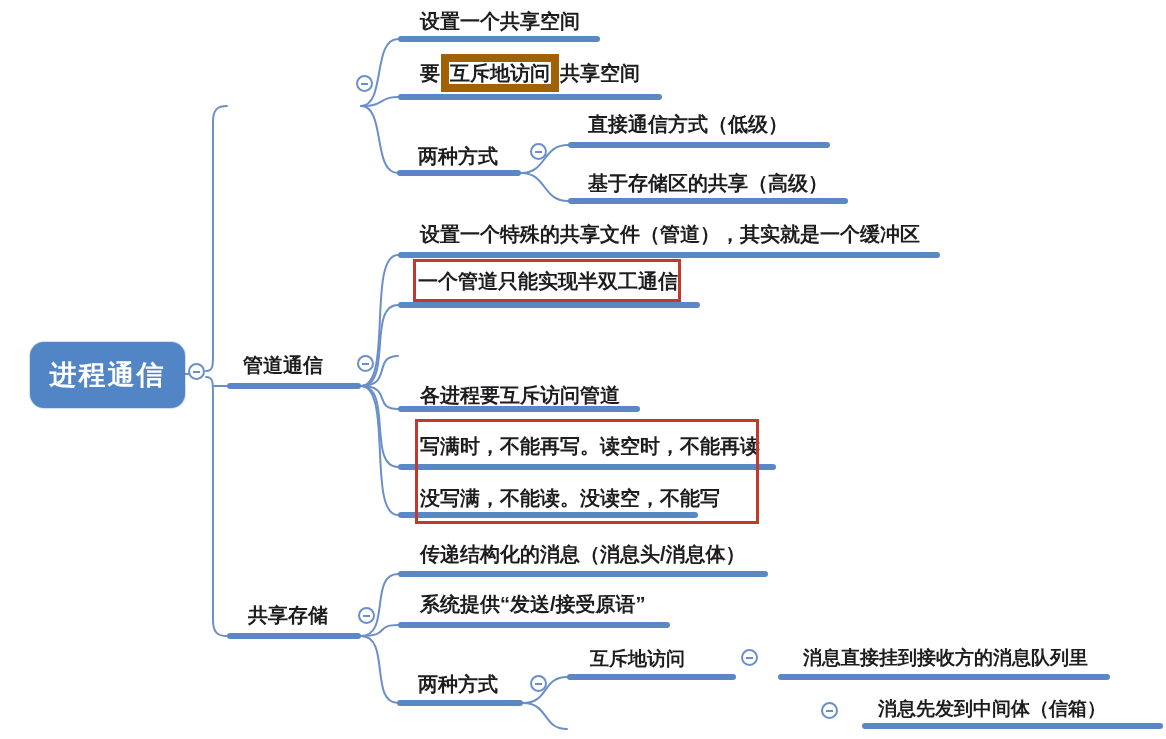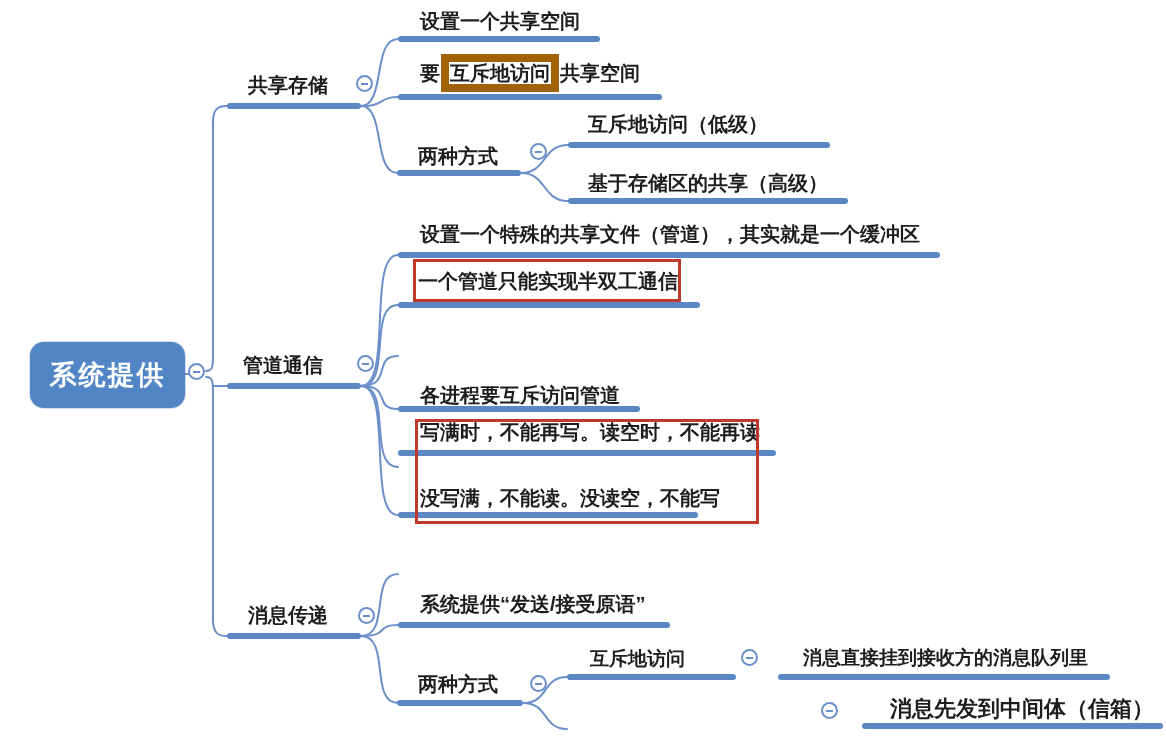--- a/index.html
+++ b/index.html
@@ -77,54 +77,50 @@
       <path d="M 361 636 C 391 636 369 574 398 574"></path>
       <path d="M 361 636 C 391 636 374 625 398 625"></path>
       <path d="M 361 636 C 391 636 369 703 398 703"></path>
 
       <path d="M 523 703 C 549 703 542 677 567 677"></path>
       <path d="M 523 703 C 549 703 542 729 567 729"></path>
     </g>
   </svg>
 
   <div class="root-node">
-    <span class="root-label">系统提供</span>
+    <span class="root-label">进程通信</span>
   </div>
 
   <div class="collapse" style="left:188px;top:363px;"></div>
   <div class="collapse" style="left:356px;top:75px;"></div>
   <div class="collapse" style="left:530px;top:143px;"></div>
   <div class="collapse" style="left:357px;top:355px;"></div>
   <div class="collapse" style="left:358px;top:607px;"></div>
   <div class="collapse" style="left:530px;top:675px;"></div>
   <div class="collapse" style="left:741px;top:649px;"></div>
   <div class="collapse" style="left:821px;top:702px;"></div>
 
-  <div class="node" style="left:227px;top:72px;width:134px;height:37px;">
-    <span class="label" style="left:21px;">共享存储</span>
-    <div class="bar"></div>
-  </div>
 
   <div class="node" style="left:398px;top:8px;width:202px;height:34px;text-decoration:underline;">
     <span class="label" style="left:22px;">设置一个共享空间</span>
     <div class="bar"></div>
   </div>
 
   <div class="node" style="left:398px;top:60px;width:264px;height:40px;">
     <span class="label" style="left:22px;"><span>要</span><span class="redbox-inline">互斥地访问</span><span>共享空间</span></span>
     <div class="bar"></div>
   </div>
 
   <div class="node" style="left:397px;top:143px;width:124px;height:33px;">
     <span class="label" style="left:21px;">两种方式</span>
     <div class="bar"></div>
   </div>
 
   <div class="node" style="left:568px;top:111px;width:262px;height:37px;">
-    <span class="label" style="left:20px;">互斥地访问（低级）</span>
+    <span class="label" style="left:20px;">直接通信方式（低级）</span>
     <div class="bar"></div>
   </div>
 
   <div class="node" style="left:568px;top:170px;width:280px;height:34px;">
     <span class="label" style="left:20px;">基于存储区的共享（高级）</span>
     <div class="bar"></div>
   </div>
 
   <div class="node" style="left:227px;top:352px;width:134px;height:37px;">
     <span class="label" style="left:16px;">管道通信</span>
@@ -140,38 +136,42 @@
     <span class="label" style="left:20px;">一个管道只能实现半双工通信</span>
     <div class="bar"></div>
   </div>
 
 
   <div class="node" style="left:398px;top:382px;width:242px;height:30px;">
     <span class="label" style="left:22px;">各进程要互斥访问管道</span>
     <div class="bar"></div>
   </div>
 
-  <div class="node" style="left:398px;top:419px;width:378px;height:37px;">
+  <div class="node" style="left:398px;top:433px;width:378px;height:37px;">
     <span class="label" style="left:22px;">写满时，不能再写。读空时，不能再读</span>
     <div class="bar"></div>
   </div>
 
   <div class="node" style="left:398px;top:485px;width:300px;height:33px;">
     <span class="label" style="left:22px;">没写满，不能读。没读空，不能写</span>
     <div class="bar"></div>
   </div>
 
   <div class="redbox-abs" style="left:413px;top:259px;width:268px;height:43px;"></div>
   <div class="redbox-abs" style="left:415px;top:419px;width:344px;height:105px;"></div>
 
   <div class="node" style="left:227px;top:602px;width:134px;height:37px;">
-    <span class="label" style="left:21px;">消息传递</span>
+    <span class="label" style="left:21px;">共享存储</span>
     <div class="bar"></div>
   </div>
 
+  <div class="node" style="left:398px;top:541px;width:370px;height:36px;">
+    <span class="label" style="left:22px;">传递结构化的消息（消息头/消息体）</span>
+    <div class="bar"></div>
+  </div>
 
   <div class="node" style="left:398px;top:591px;width:272px;height:37px;">
     <span class="label" style="left:22px;">系统提供“发送/接受原语”</span>
     <div class="bar"></div>
   </div>
 
   <div class="node" style="left:397px;top:671px;width:126px;height:35px;">
     <span class="label" style="left:21px;">两种方式</span>
     <div class="bar"></div>
   </div>
@@ -181,18 +181,18 @@
     <div class="bar"></div>
   </div>
 
   <div class="node" style="left:778px;top:645px;width:332px;height:35px;">
     <span class="label" style="left:25px;font-size:19px;">消息直接挂到接收方的消息队列里</span>
     <div class="bar"></div>
   </div>
 
 
   <div class="node" style="left:862px;top:696px;width:301px;height:33px;">
-    <span class="label" style="left:28px;font-size:22px;">消息先发到中间体（信箱）</span>
+    <span class="label" style="left:16px;font-size:19px;">消息先发到中间体（信箱）</span>
     <div class="bar"></div>
   </div>
 
 
 </div>
 
 </body></html>

